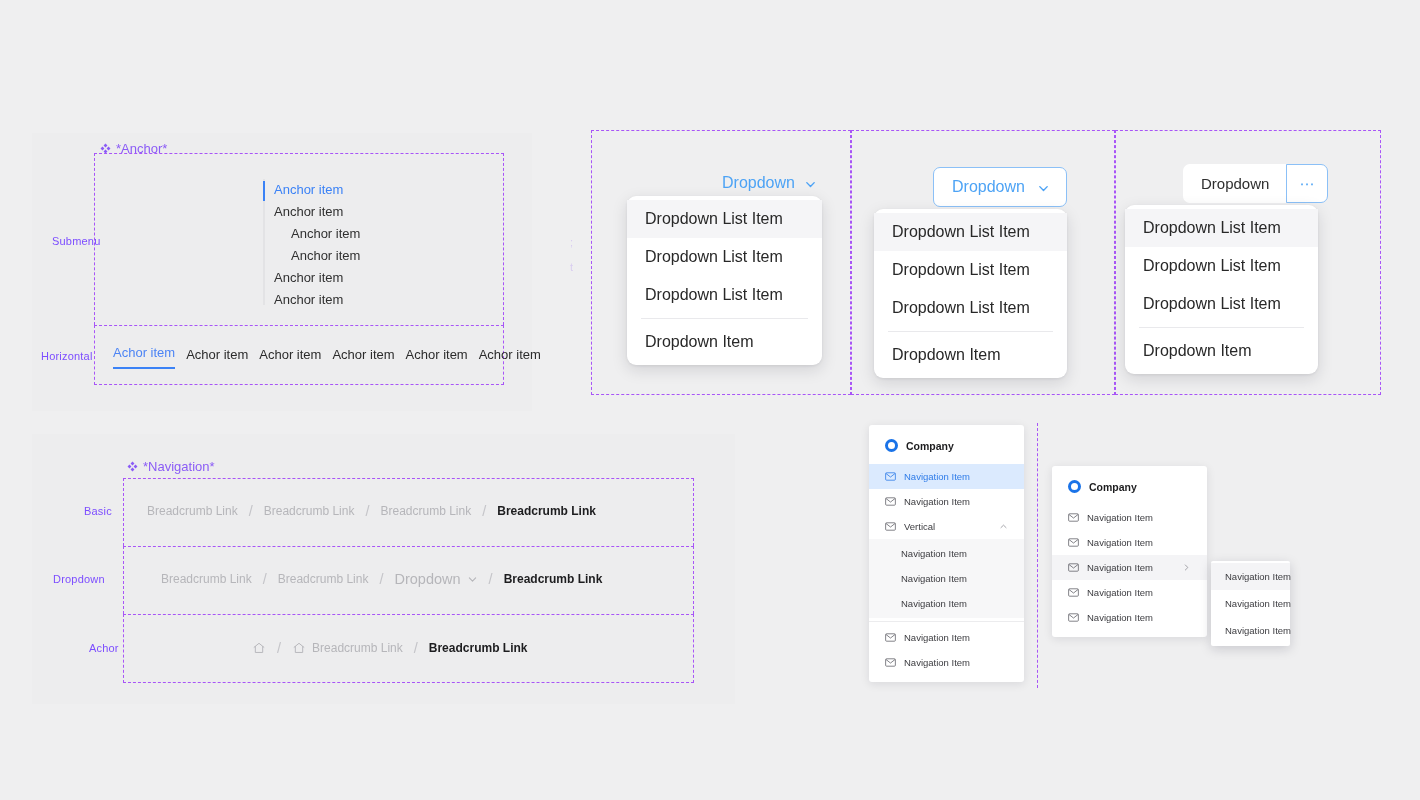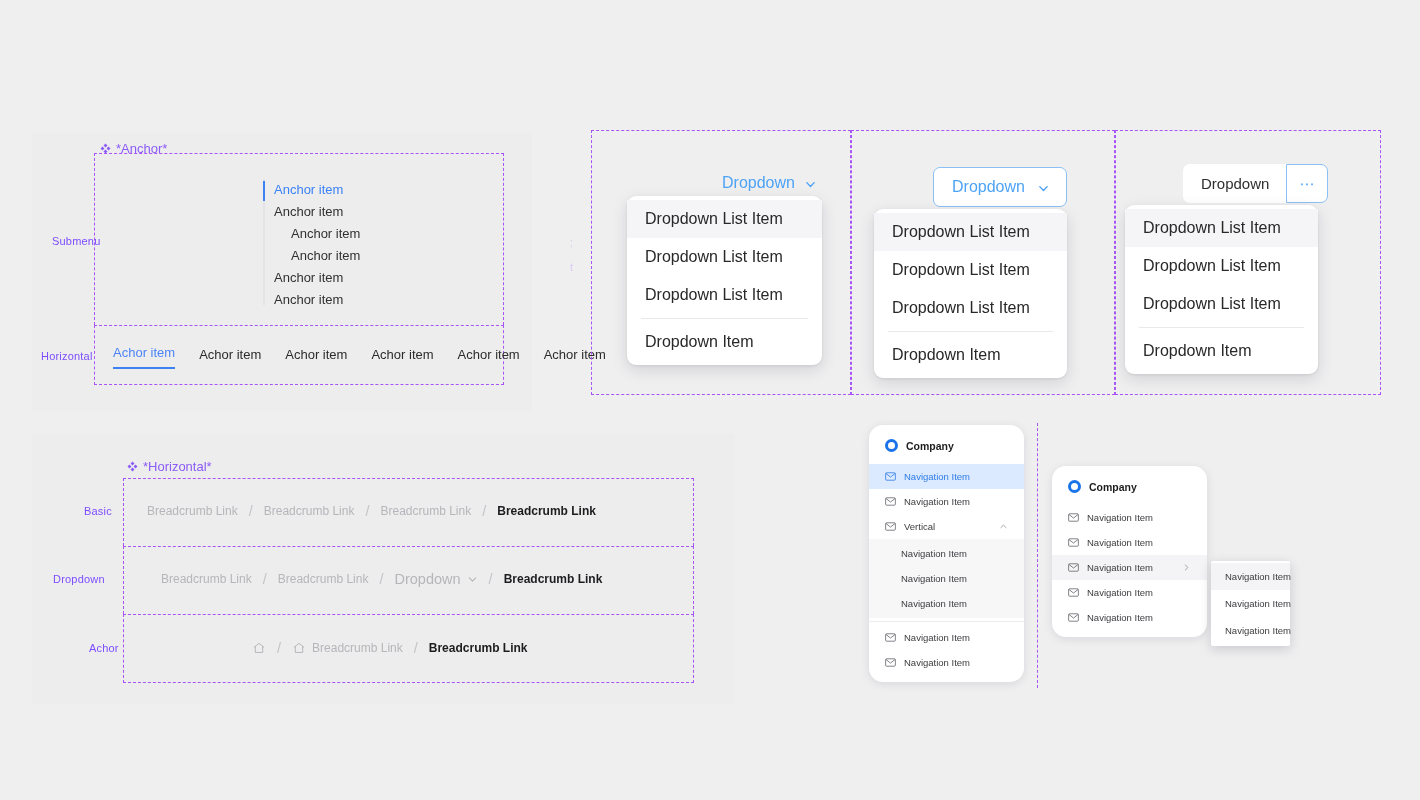--- a/index.html
+++ b/index.html
@@ -38,21 +38,21 @@
   .anchor-rail-active{
     position:absolute;left:0;width:2px;height:20px;background:#3b82f6;top:2px;
   }
   .anchor-item{
     font-size:13px;color:#303030;line-height:22px;white-space:nowrap;
     padding-left:11px;
   }
   .anchor-item.active{color:#3b82f6;}
   .anchor-item.lvl2{padding-left:28px;}
 
-  .anchor-horz{display:flex;align-items:flex-end;gap:24px;}
+  .anchor-horz{display:flex;align-items:flex-end;gap:11px;}
   .ah-item{
     font-size:13px;color:#2b2b2b;white-space:nowrap;padding-bottom:7px;
   }
   .ah-item.active{color:#4c84f5;border-bottom:2px solid #3b82f6;}
 
   
   .dd-trigger-text{
     display:inline-flex;align-items:center;gap:9px;
     color:#4da3f5;font-size:16px;white-space:nowrap;cursor:pointer;
   }
@@ -94,21 +94,21 @@
   .bc-link{font-size:12px;color:#b6b6ba;cursor:pointer;}
   .bc-link.current{color:#1d1d1f;font-weight:bold;}
   .bc-sep{font-size:14.5px;color:#c5c5c9;}
   .bc-dd{display:inline-flex;align-items:center;gap:6px;color:#b6b6ba;font-size:14.5px;cursor:pointer;}
   .home-ico{display:inline-flex;width:14px;height:14px;align-items:center;justify-content:center;}
   .home-ico svg{display:block;}
   .bc-iconlink{display:inline-flex;align-items:center;gap:6px;}
 
   
   .nav-card{
-    background:#fff;border-radius:14px;
+    background:#fff;border-radius:3px;
     box-shadow:0 2px 10px rgba(20,20,40,.10);
     overflow:hidden;
   }
   .nav-brand{
     display:flex;align-items:center;gap:8px;
     padding:14px 16px 12px 16px;
   }
   .brand-dot{
     width:13px;height:13px;border-radius:50%;
     border:3.4px solid #1a73e8;box-sizing:border-box;flex:0 0 auto;
@@ -247,21 +247,21 @@
 
   <div class="abs comp-title" style="left:127px;top:459px;">
     <span class="diamond-ico">
       <svg width="11" height="11" viewBox="0 0 12 12">
         <path d="M6 0.6 L8.1 2.7 L6 4.8 L3.9 2.7 Z" fill="#8b5cf6"></path>
         <path d="M6 7.2 L8.1 9.3 L6 11.4 L3.9 9.3 Z" fill="#8b5cf6"></path>
         <path d="M2.7 3.9 L4.8 6 L2.7 8.1 L0.6 6 Z" fill="#8b5cf6"></path>
         <path d="M9.3 3.9 L11.4 6 L9.3 8.1 L7.2 6 Z" fill="#8b5cf6"></path>
       </svg>
     </span>
-    <span>*Horizontal*</span>
+    <span>*Navigation*</span>
   </div>
 
   <div class="abs dash" style="left:123px;top:478px;width:571px;height:68px;border-bottom:none;"></div>
   <div class="abs dash" style="left:123px;top:546px;width:571px;height:68px;border-bottom:none;"></div>
   <div class="abs dash" style="left:123px;top:614px;width:571px;height:69px;"></div>
 
   <div class="abs spec-label" style="left:84px;top:505px;">Basic</div>
   <div class="abs spec-label" style="left:53px;top:573px;">Dropdown</div>
   <div class="abs spec-label" style="left:89px;top:642px;">Achor</div>
 

